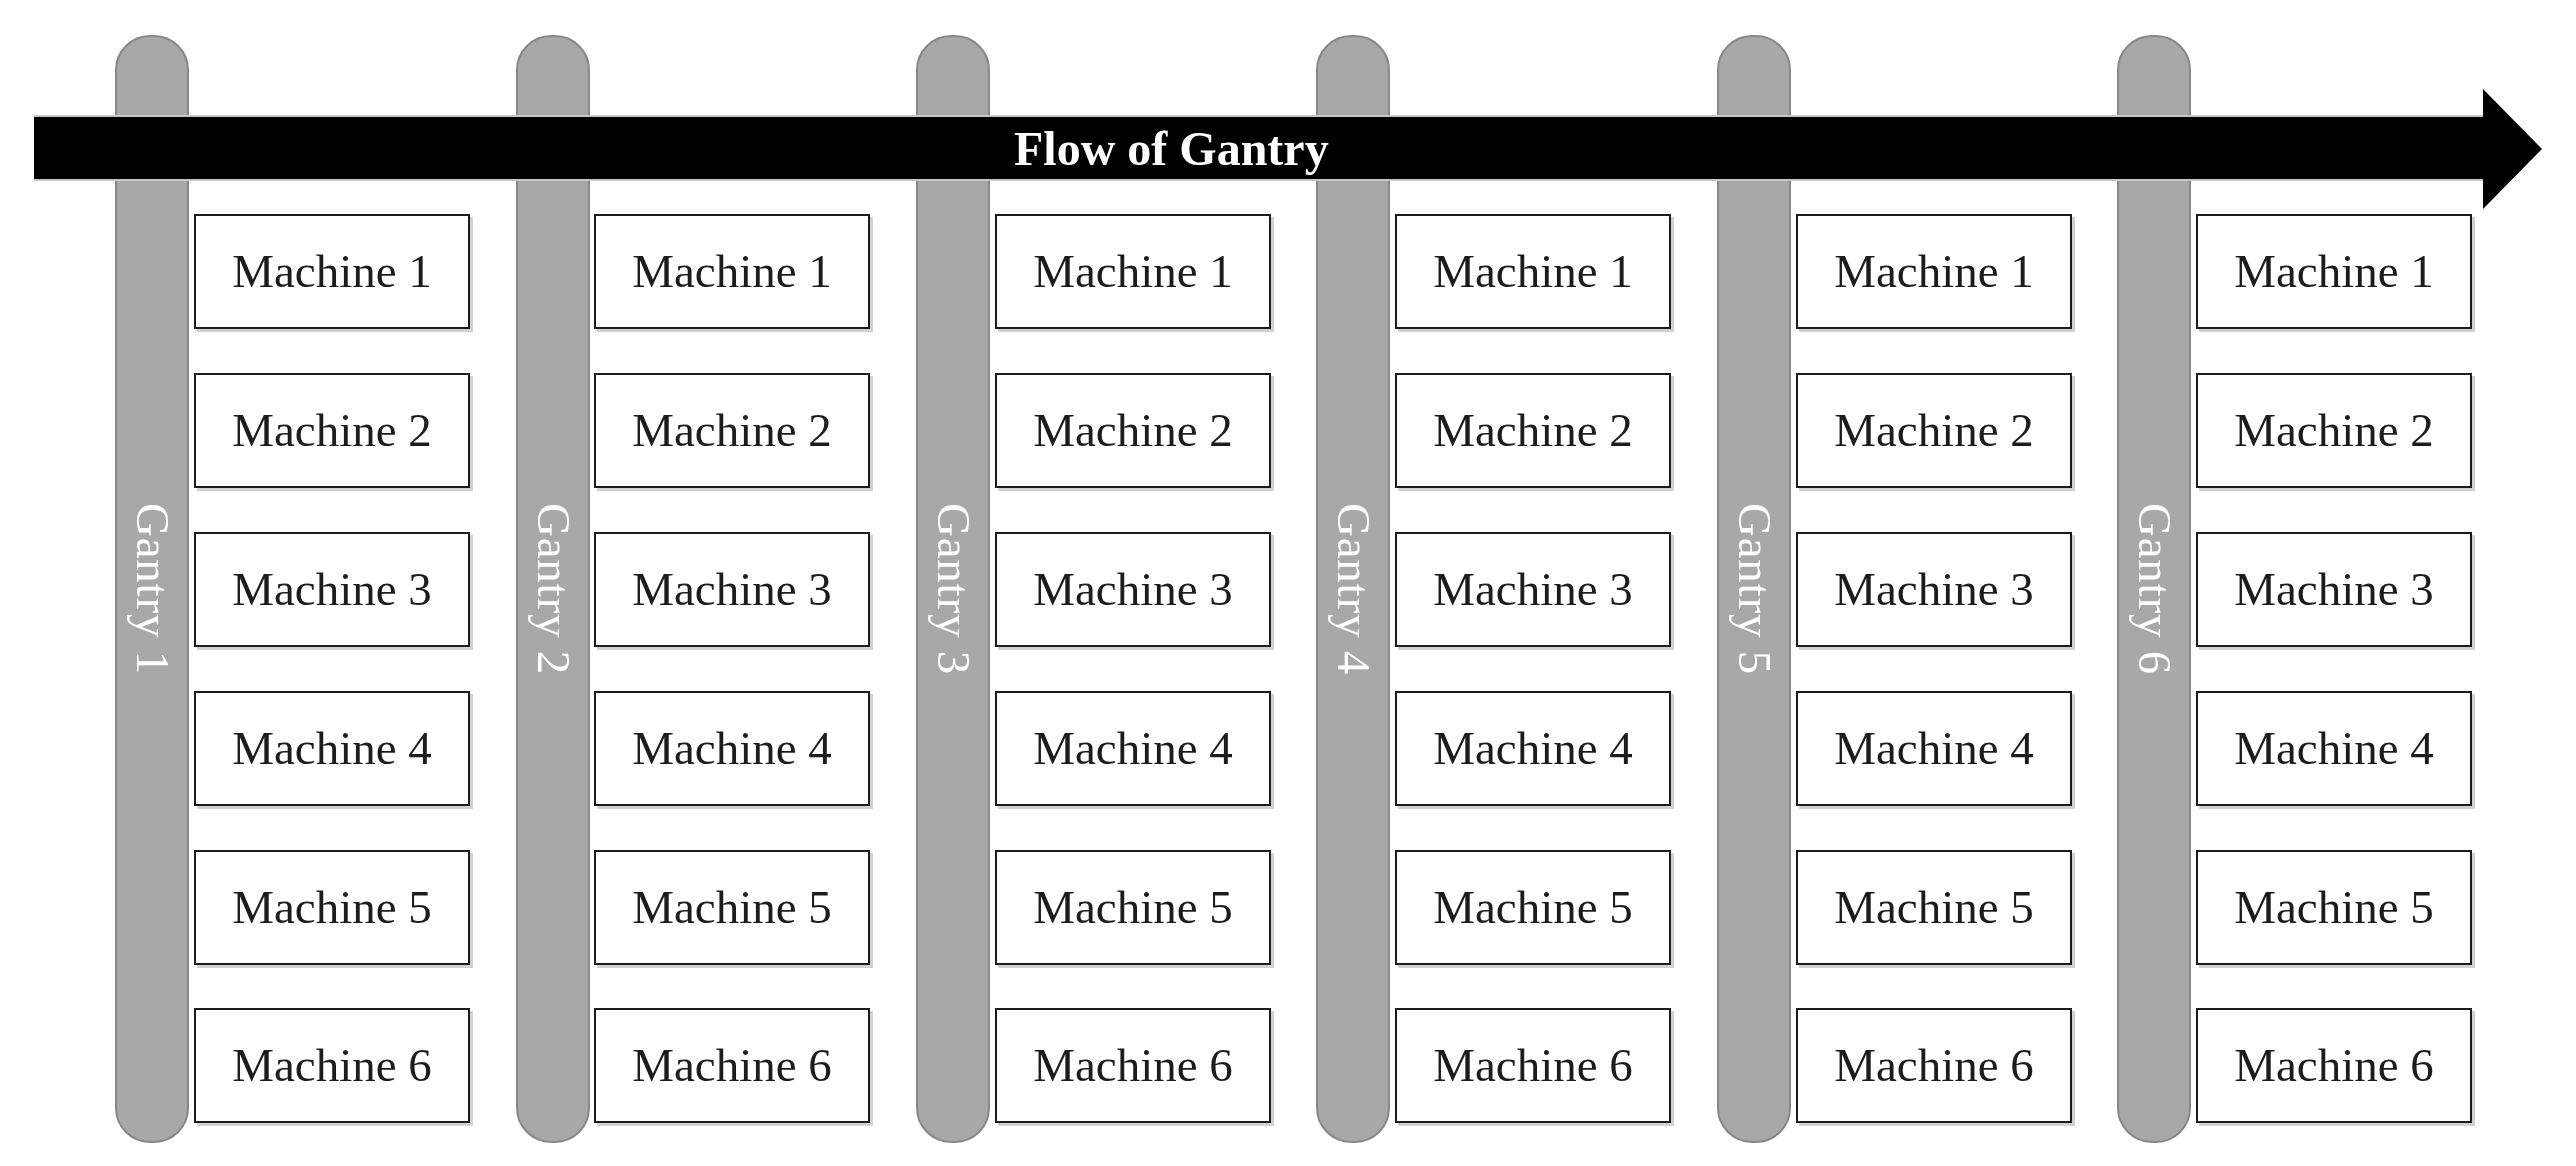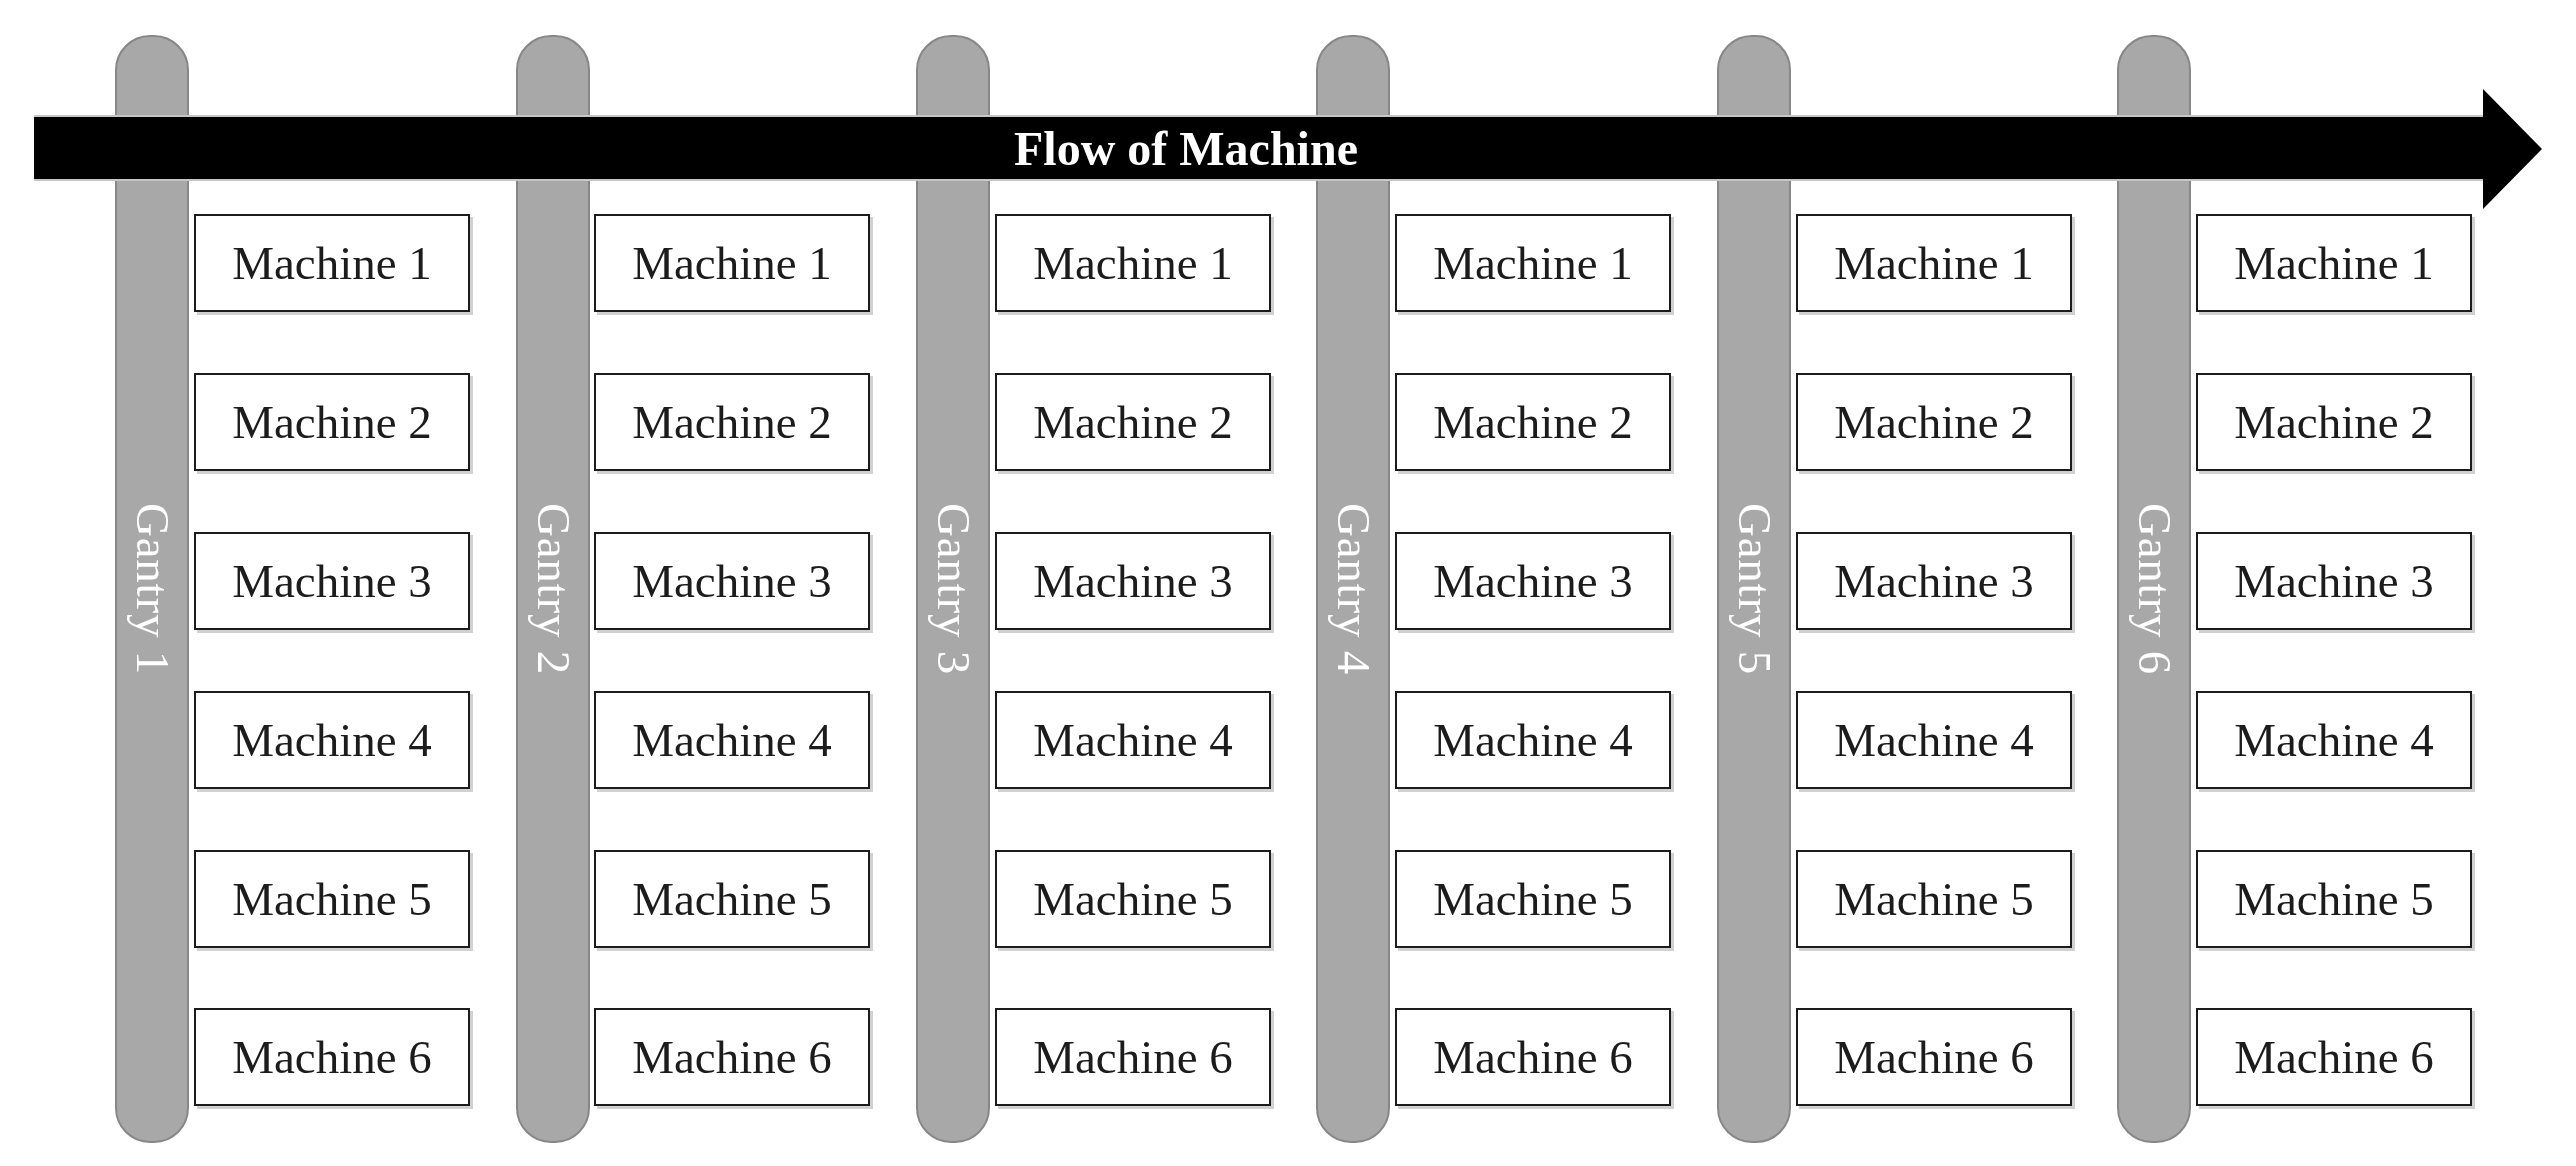--- a/index.html
+++ b/index.html
@@ -35,21 +35,21 @@
   }
   .gantry-label{
     position:absolute;top:50%;left:50%;
     transform:translate(-50%,-50%) rotate(90deg);
     font-size:47px;line-height:1;
     color:var(--gantry-text);
     white-space:nowrap;letter-spacing:0.8px;
   }
   
   .machine-box{
-    position:absolute;width:276px;height:98px;
+    position:absolute;width:276px;height:115px;
     background:var(--machine-fill);
     border:2.3px solid var(--machine-border);
     box-sizing:border-box;
     box-shadow:3px 3px 0 rgba(0,0,0,0.18);
     display:flex;align-items:center;justify-content:center;
     z-index:2;
   }
   .machine-label{
     font-size:47px;line-height:1;
     color:var(--machine-text);
@@ -79,21 +79,21 @@
   }
 </style>
 </head>
 <body>
 
 <div class="canvas">
 
   <div>
     <div class="arrow-shaft"></div>
     <div class="arrow-head"></div>
-    <div class="arrow-label">Flow of Machine</div>
+    <div class="arrow-label">Flow of Gantry</div>
   </div>
 
   <div id="columns">
       <div class="gantry-bar" style="left: 115px;">
         <span class="gantry-label">Gantry 1</span>
       </div>
       <div class="machine-box" style="left: 194px; top: 214px;">
         <span class="machine-label">Machine 1</span>
       </div>
       <div class="machine-box" style="left: 194px; top: 373px;">

